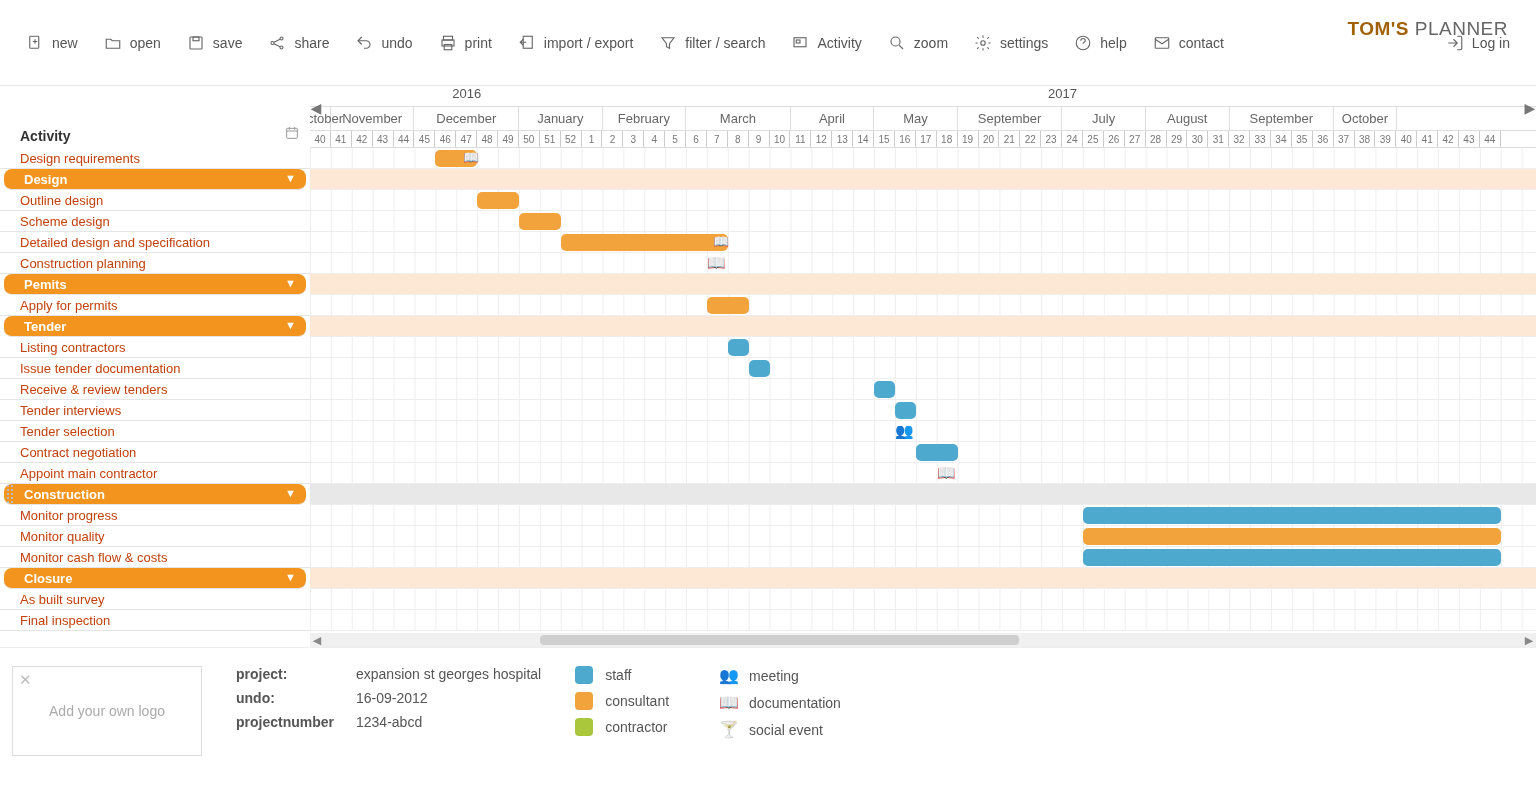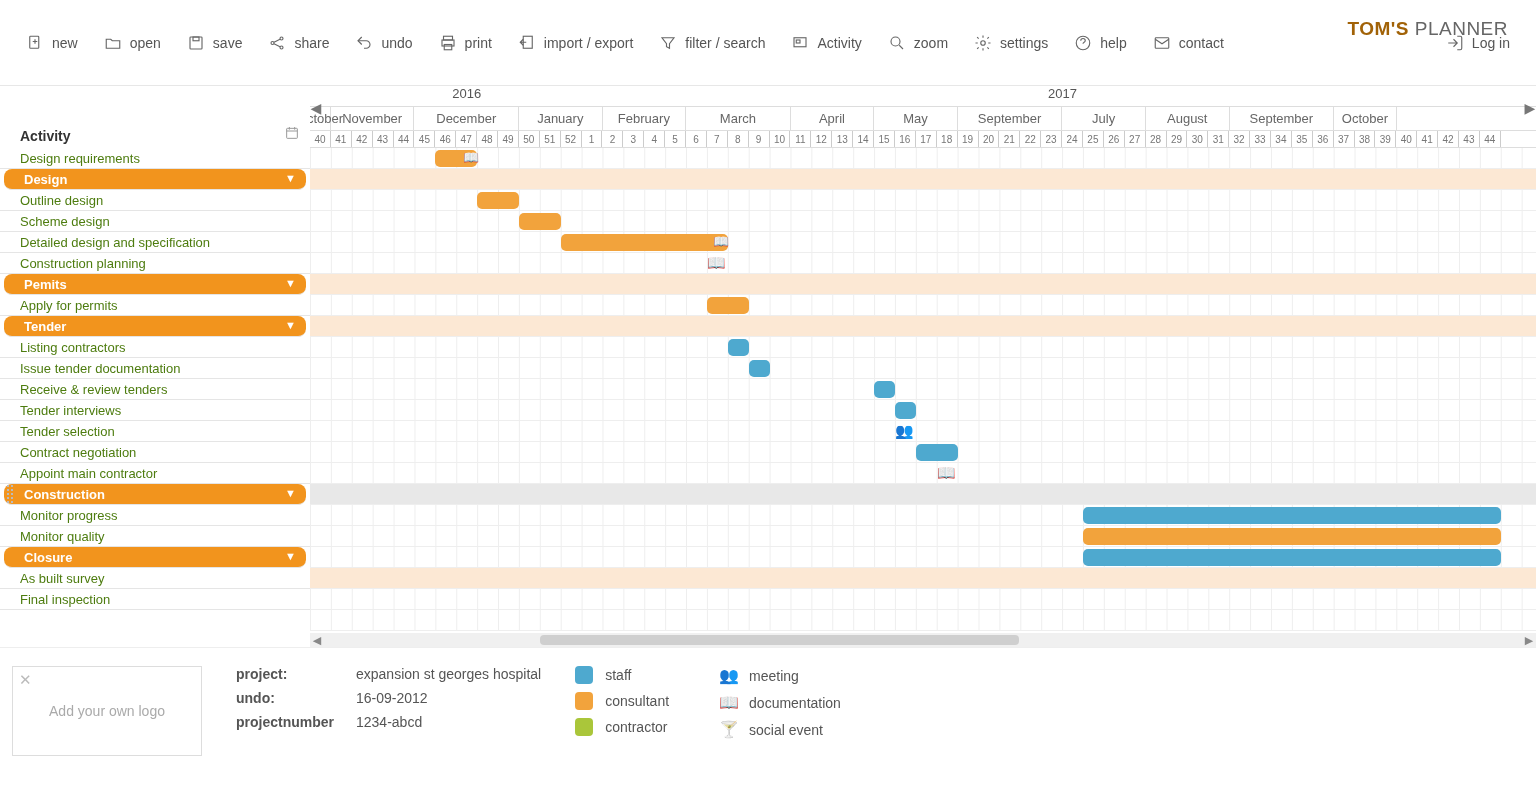--- a/index.html
+++ b/index.html
@@ -26,21 +26,21 @@
     .tl-months { display:flex; height:24px; border-top:1px solid #ddd; }
     .month { border-right:1px solid #ddd; text-align:center; font-size:13px; color:#666; display:flex; align-items:center; justify-content:center; }
     .weeks-row { display:flex; height:18px; border-top:1px solid #ddd; border-bottom:1px solid #ddd; position:relative; }
     .wk { flex:0 0 20.9px; text-align:center; font-size:10px; color:#777; border-right:1px solid #ccc; line-height:18px; }
 
     .activity-header { height:62px; display:flex; align-items:flex-end; padding:0 10px 4px 20px; font-weight:700; color:#333; position:relative; }
     .cal-icon { position:absolute; right:10px; bottom:4px; color:#999; }
     .cal-icon svg{width:16px;height:16px;stroke:#999;fill:none;stroke-width:1.5;}
 
     .rows { }
-    .row { height:21px; display:flex; align-items:center; border-bottom:1px solid #e5e5e5; padding-left:20px; font-size:13px; color:#4d7c0f; position:relative; }
+    .row { height:21px; display:flex; align-items:center; border-bottom:1px solid #e5e5e5; padding-left:20px; font-size:13px; color:#c2410c; position:relative; }
     .row.group { background:#f2941d; color:#fff; font-weight:600; border-radius:8px; margin:0 4px; }
     .row.group .chev { position:absolute; right:10px; top:3px; color:#fff; font-size:11px; }
     .row.selected::before { content:""; position:absolute; left:2px; top:0; bottom:0; width:8px;
       background-image:radial-gradient(#bbb 1px,transparent 1px); background-size:4px 4px; }
 
     .chart { position:relative; }
     .chart-row { height:21px; border-bottom:1px solid #eee; position:relative; }
     .chart-row.group-strip { background:#fce8d4; }
     .chart-row.highlight { background:#e8e8e8; }
     .grid-bg { position:absolute; inset:0;
@@ -201,20 +201,21 @@
         <div class="row">Listing contractors</div>
         <div class="row">Issue tender documentation</div>
         <div class="row">Receive  &amp; review tenders</div>
         <div class="row">Tender interviews</div>
         <div class="row">Tender selection</div>
         <div class="row">Contract negotiation</div>
         <div class="row">Appoint main contractor</div>
         <div class="row group selected">Construction<span class="chev">▼</span></div>
         <div class="row">Monitor progress</div>
         <div class="row">Monitor quality</div>
+        <div class="row">Monitor cash flow &amp; costs</div>
         <div class="row group">Closure<span class="chev">▼</span></div>
         <div class="row">As built survey</div>
         <div class="row">Final inspection</div>
       </div>
   </div>
   <div class="right-pane">
     <div class="timeline-head">
       <div class="tl-nav left">◀</div>
       <div class="tl-scroll">
         <div class="tl-years" id="tl-years">

